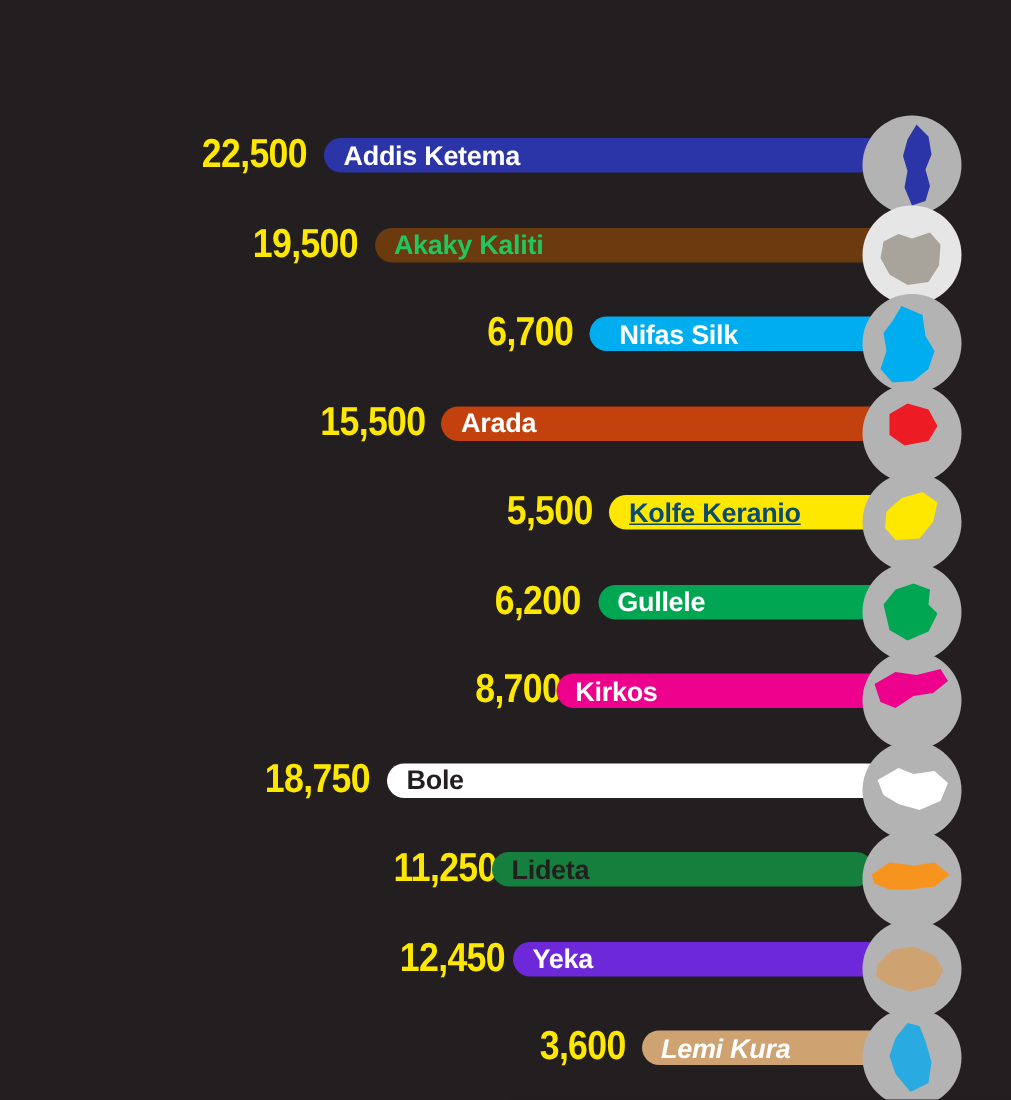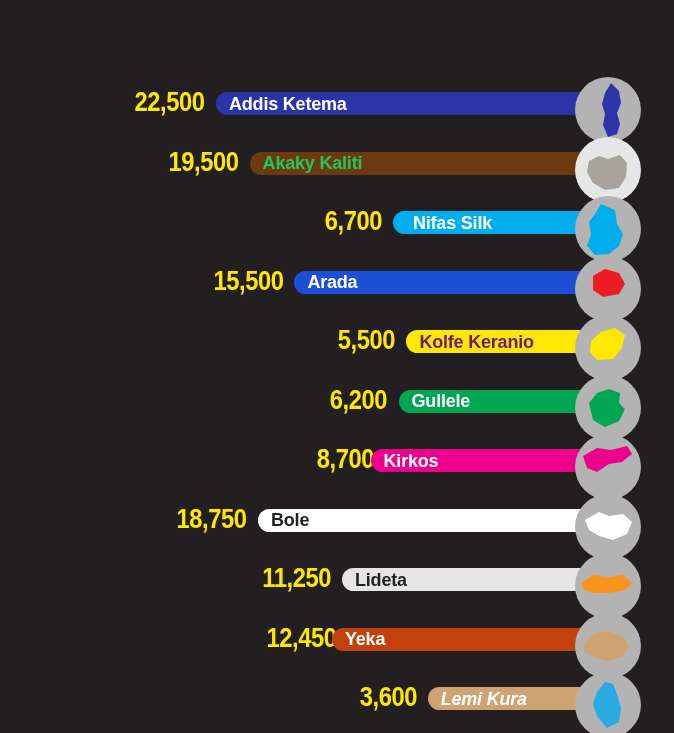--- a/index.html
+++ b/index.html
@@ -107,33 +107,33 @@
         <span class="bar-name" style="color: rgb(255, 255, 255); padding-left: 20px;">Nifas Silk</span>
       </div>
       <div class="map-badge" style="left: 575px; top: 4px;">
         <svg viewBox="0 0 66 66" xmlns="http://www.w3.org/2000/svg">
           <path d="M26 8 L20 18 L14 26 L16 38 L12 50 L20 59 L34 58 L44 50 L48 38 L42 28 L40 14 Z" fill="#00aeef"></path>
         </svg>
       </div>
     </div>
     <div class="bar-row" style="top: 251.5px;">
       <div class="value-label" style="right: 390.6px; top: 16px;">15,500</div>
-      <div class="bar-track" style="left: 294.4px; width: 301.6px; top: 19px; background: #1d4ed8;">
+      <div class="bar-track" style="left: 294.4px; width: 301.6px; top: 19px; background: #c2410c;">
         <span class="bar-name" style="color: rgb(255, 255, 255);">Arada</span>
       </div>
       <div class="map-badge" style="left: 575px; top: 4px;">
         <svg viewBox="0 0 66 66" xmlns="http://www.w3.org/2000/svg">
           <path d="M18 20 L30 13 L44 17 L50 28 L44 38 L28 41 L18 34 Z" fill="#ed1c24"></path>
         </svg>
       </div>
     </div>
     <div class="bar-row" style="top: 311px;">
       <div class="value-label" style="right: 278.6px; top: 16px;">5,500</div>
       <div class="bar-track" style="left: 406.4px; width: 189.6px; top: 19px; background: rgb(255, 232, 0);">
-        <span class="bar-name" style="color: #701a75;">Kolfe Keranio</span>
+        <span class="bar-name" style="color: #0c4a6e; text-decoration: underline;">Kolfe Keranio</span>
       </div>
       <div class="map-badge" style="left: 575px; top: 4px;">
         <svg viewBox="0 0 66 66" xmlns="http://www.w3.org/2000/svg">
           <path d="M16 26 L26 17 L40 13 L50 20 L47 33 L38 44 L22 45 L15 37 Z" fill="#ffe800"></path>
         </svg>
       </div>
     </div>
     <div class="bar-row" style="top: 370.5px;">
       <div class="value-label" style="right: 286.44px; top: 16px;">6,200</div>
       <div class="bar-track" style="left: 398.56px; width: 197.44px; top: 19px; background: rgb(0, 166, 81);">
@@ -162,32 +162,32 @@
         <span class="bar-name" style="color: rgb(35, 31, 32);">Bole</span>
       </div>
       <div class="map-badge" style="left: 575px; top: 4px;">
         <svg viewBox="0 0 66 66" xmlns="http://www.w3.org/2000/svg">
           <path d="M10 26 L24 18 L34 22 L48 20 L57 28 L52 40 L38 46 L24 42 L14 36 Z" fill="#ffffff"></path>
         </svg>
       </div>
     </div>
     <div class="bar-row" style="top: 549px;">
       <div class="value-label" style="right: 343px; top: 16px;">11,250</div>
-      <div class="bar-track" style="left: 342px; width: 254px; top: 19px; background: #e5e5e5;">
+      <div class="bar-track" style="left: 328px; width: 254px; top: 19px; background: #15803d;">
         <span class="bar-name" style="color: rgb(35, 31, 32);">Lideta</span>
       </div>
       <div class="map-badge" style="left: 575px; top: 4px;">
         <svg viewBox="0 0 66 66" xmlns="http://www.w3.org/2000/svg">
           <path d="M6 30 L18 22 L34 24 L48 22 L58 30 L48 38 L32 40 L18 40 L8 36 Z" fill="#f7941e"></path>
         </svg>
       </div>
     </div>
     <div class="bar-row" style="top: 608.5px; padding-left: 19px;">
       <div class="value-label" style="right: 356.44px; top: 16px;">12,450</div>
-      <div class="bar-track" style="left: 332px; width: 267.44px; top: 19px; background: #c2410c; align-items: center;">
+      <div class="bar-track" style="left: 342px; width: 267.44px; top: 19px; background: #6d28d9; align-items: center;">
         <span class="bar-name" style="color: rgb(255, 255, 255);">Yeka</span>
       </div>
       <div class="map-badge" style="left: 575px; top: 4px;">
         <svg viewBox="0 0 66 66" xmlns="http://www.w3.org/2000/svg">
           <path d="M10 30 L20 20 L34 18 L48 24 L54 34 L48 44 L32 48 L18 44 L9 38 Z" fill="#cfa272"></path>
         </svg>
       </div>
     </div>
     <div class="bar-row" style="top: 668px;">
       <div class="value-label" style="right: 257.32px; top: 16px;">3,600</div>

